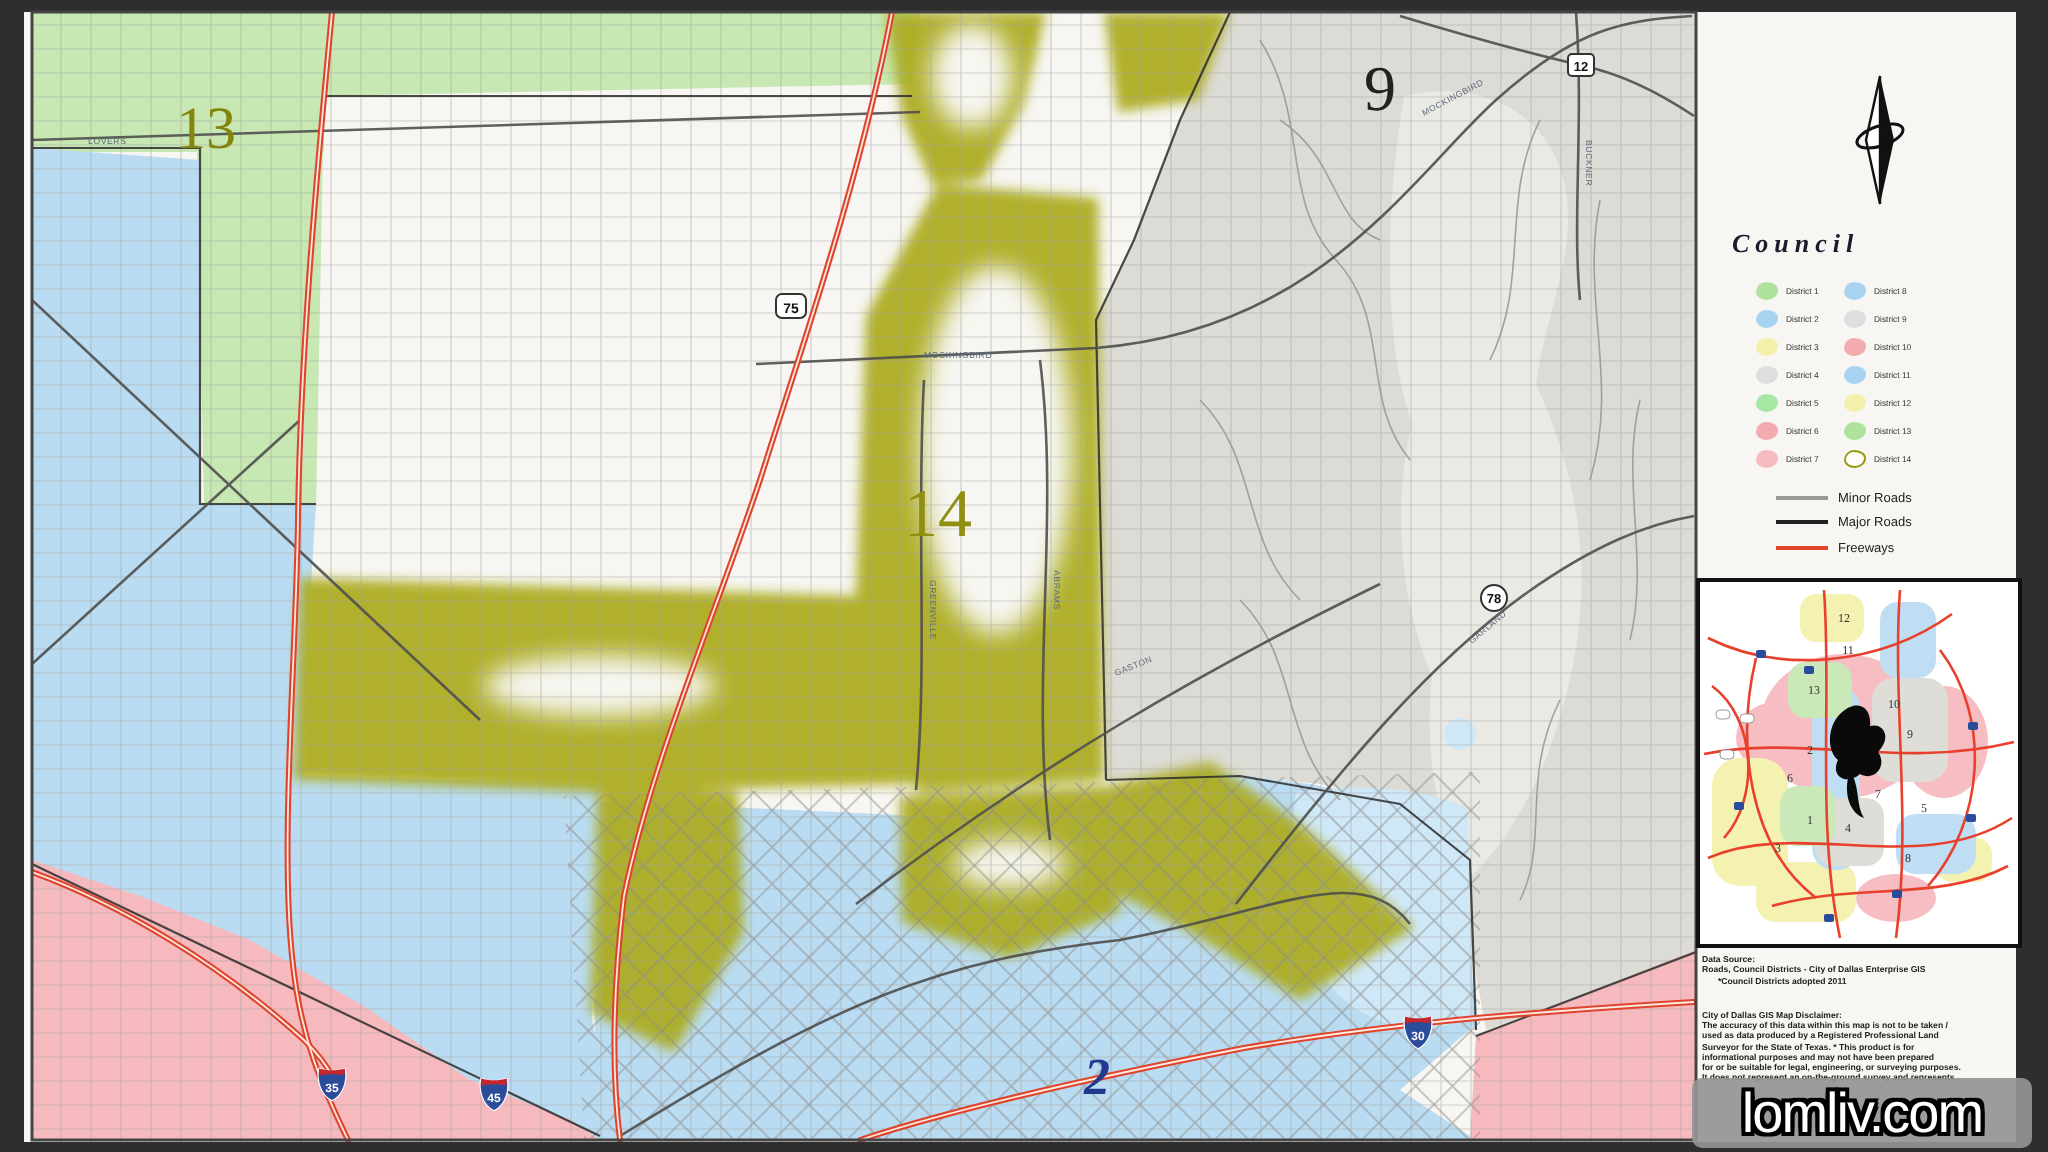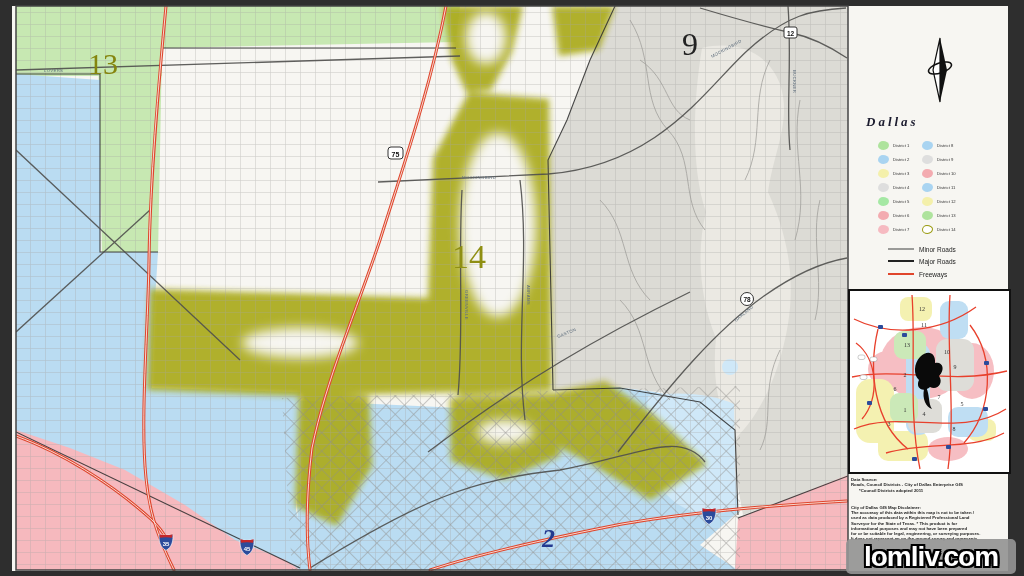--- a/index.html
+++ b/index.html
@@ -20,21 +20,21 @@
   .lr{display:flex;align-items:center;gap:5px;height:10px;}
   .rl-line{display:inline-block;width:26px;height:1.2px;}
   .rl-line.fw{height:2.4px;}
   .rl-lab{font-size:6.5px;color:#222;white-space:nowrap;}
   #inset{left:848px;top:289px;width:159px;height:181px;border:2px solid #111;background:#fff;box-sizing:content-box;}
   #source{left:851px;top:477px;width:156px;font-size:4.3px;font-weight:bold;color:#222;line-height:1.25;}
   #source .ind{padding-left:8px;}
   #disclaimer{left:851px;top:505px;width:158px;font-size:4.3px;font-weight:bold;color:#222;line-height:1.22;}
   #watermark{left:846px;top:539px;width:170px;height:35px;background:rgba(148,148,148,.92);
     border-radius:5px;display:flex;align-items:center;justify-content:center;z-index:9;}
-  #watermark span{font-size:28px;font-weight:bold;color:#fff;letter-spacing:-1px;
+  #watermark span{font-size:28px;font-weight:normal;color:#fff;letter-spacing:-1px;
     text-shadow:-2px -2px 0 #000,2px -2px 0 #000,-2px 2px 0 #000,2px 2px 0 #000,
       2px 0 0 #000,-2px 0 0 #000,0 2px 0 #000,0 -2px 0 #000;}
   #compass{left:922px;top:36px;}
   text{font-family:"Liberation Sans",sans-serif;}
   .dnum{font-family:"Liberation Serif",serif;}
   .rlab{font-size:4.3px;fill:#5b6b7b;letter-spacing:.3px;}
   .shtx{font-weight:bold;fill:#111;text-anchor:middle;}
   .inum{font-family:"Liberation Serif",serif;font-size:6px;fill:#333;text-anchor:middle;}
 </style>
 </head>
@@ -211,21 +211,21 @@
     </g>
     <rect x="16" y="6" width="832" height="564" fill="none" stroke="#444" stroke-width="1.5"></rect>
   </svg>
 
   <svg id="compass" class="abs panel-el" width="36" height="70" viewBox="0 0 36 70">
     <polygon points="18,2 25,34 18,66" fill="#111"></polygon>
     <polygon points="18,2 11,34 18,66" fill="#fff" stroke="#111" stroke-width="1.2"></polygon>
     <ellipse cx="18" cy="32" rx="12" ry="5" fill="none" stroke="#111" stroke-width="1.5" transform="rotate(-18 18 32)"></ellipse>
   </svg>
 
-  <div id="legend-title" class="abs panel-el">Dallas</div>
+  <div id="legend-title" class="abs panel-el">Council</div>
 
   <div class="li abs panel-el" style="left:878px;top:139px">
       <span class="sw" style="background: rgb(174, 227, 157);"></span>
       <span class="ll">District 1</span>
     </div>
   <div class="li abs panel-el" style="left:878px;top:153px">
       <span class="sw" style="background: rgb(169, 212, 241);"></span>
       <span class="ll">District 2</span>
     </div>
   <div class="li abs panel-el" style="left:878px;top:167px">

